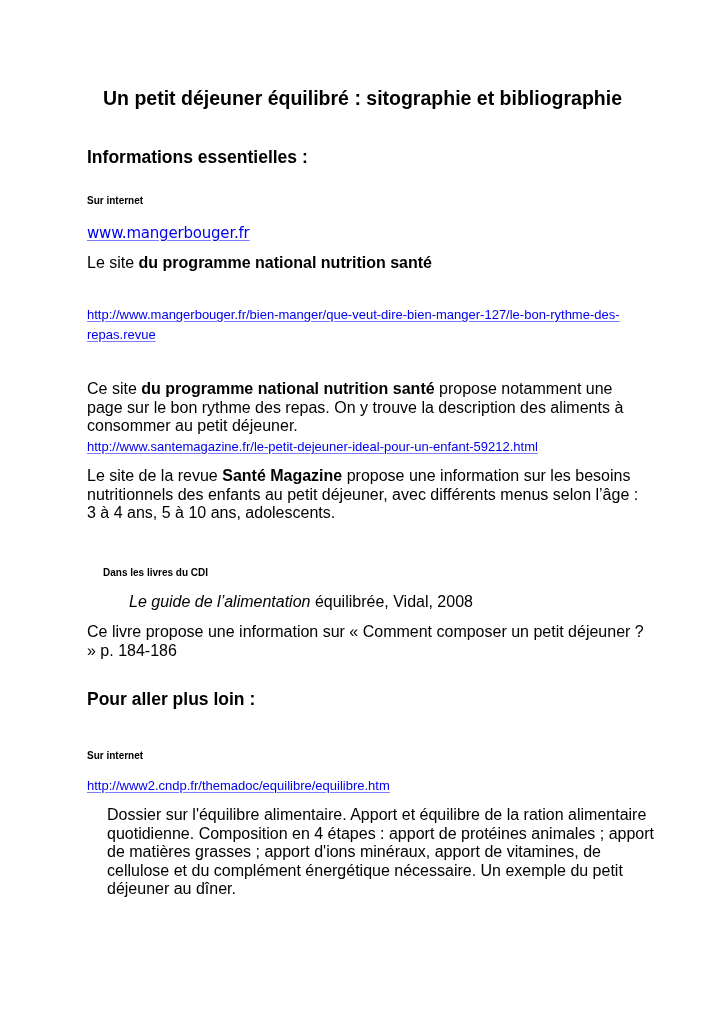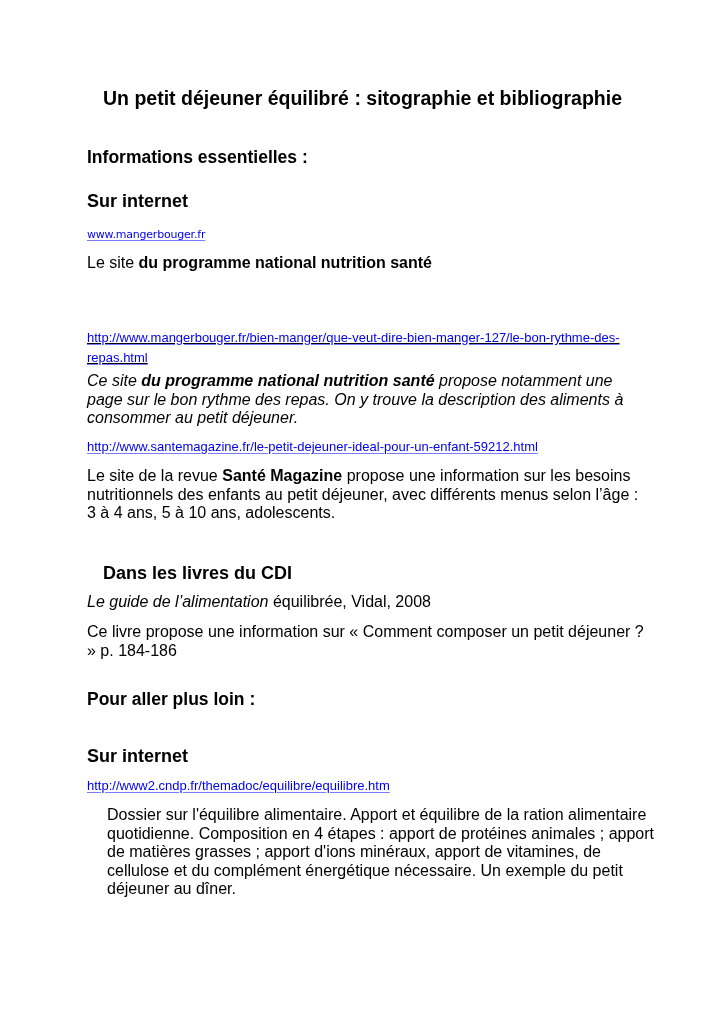--- a/index.html
+++ b/index.html
@@ -36,70 +36,70 @@
       position: absolute;
       left: 87px;
       width: 560px;
     }
     .h2 {
       font-size: 17.5px;
       font-weight: bold;
       line-height: 22px;
     }
     .h3 {
-      font-size: 18px;
+      font-size: 10px;
       font-weight: bold;
       line-height: 16px;
     }
     .p {
       font-size: 16px;
       line-height: 18.5px;
     }
     .link {
       color: #0000ee;
       text-decoration: underline;
       text-decoration-color: #7a7aff;
       text-underline-offset: 2px;
       font-size: 13px;
       line-height: 18.5px;
       cursor: pointer;
     }
     .link-small {
       font-family: "DejaVu Sans", sans-serif;
-      font-size: 11px;
+      font-size: 15px;
       letter-spacing: -0.2px;
       line-height: 16px;
     }
     b { font-weight: bold; }
-    i { font-style: italic; }
+    i { font-style: italic; margin-left: 42px; }
   </style>
 </head>
 <body>
 
 <div class="page">
 
   <div class="title">Un petit déjeuner équilibré : sitographie et bibliographie</div>
 
   <div class="abs h2" style="top:146px;">Informations essentielles :</div>
 
   <div class="abs h3" style="top:193px;">Sur internet</div>
 
   <div class="abs" style="top:224px;">
     <a class="link link-small">www.mangerbouger.fr</a>
   </div>
 
   <div class="abs p" style="top:254px;">
     <span>Le site </span><b>du programme national nutrition santé</b>
   </div>
 
-  <div class="abs" style="top:328px;text-decoration:underline;">
-    <a class="link"><span>http://www.mangerbouger.fr/bien-manger/que-veut-dire-bien-manger-127/le-bon-rythme-des-</span><br><span>repas.html</span></a>
+  <div class="abs" style="top:305px;">
+    <a class="link"><span>http://www.mangerbouger.fr/bien-manger/que-veut-dire-bien-manger-127/le-bon-rythme-des-</span><br><span>repas.revue</span></a>
   </div>
 
-  <div class="abs p" style="top:372px;font-style:italic;">
+  <div class="abs p" style="top:380px;">
     <span>Ce site </span><b>du programme national nutrition santé</b><span> propose notamment une page sur le bon rythme des repas. On y trouve la description des aliments à consommer au petit déjeuner.</span>
   </div>
 
   <div class="abs" style="top:437px;">
     <a class="link">http://www.santemagazine.fr/le-petit-dejeuner-ideal-pour-un-enfant-59212.html</a>
   </div>
 
   <div class="abs p" style="top:467px;">
     <span>Le site de la revue </span><b>Santé Magazine</b><span> propose une information sur les besoins nutritionnels des enfants au petit déjeuner, avec différents menus selon l’âge : 3 à 4 ans, 5 à 10 ans, adolescents.</span>
   </div>

